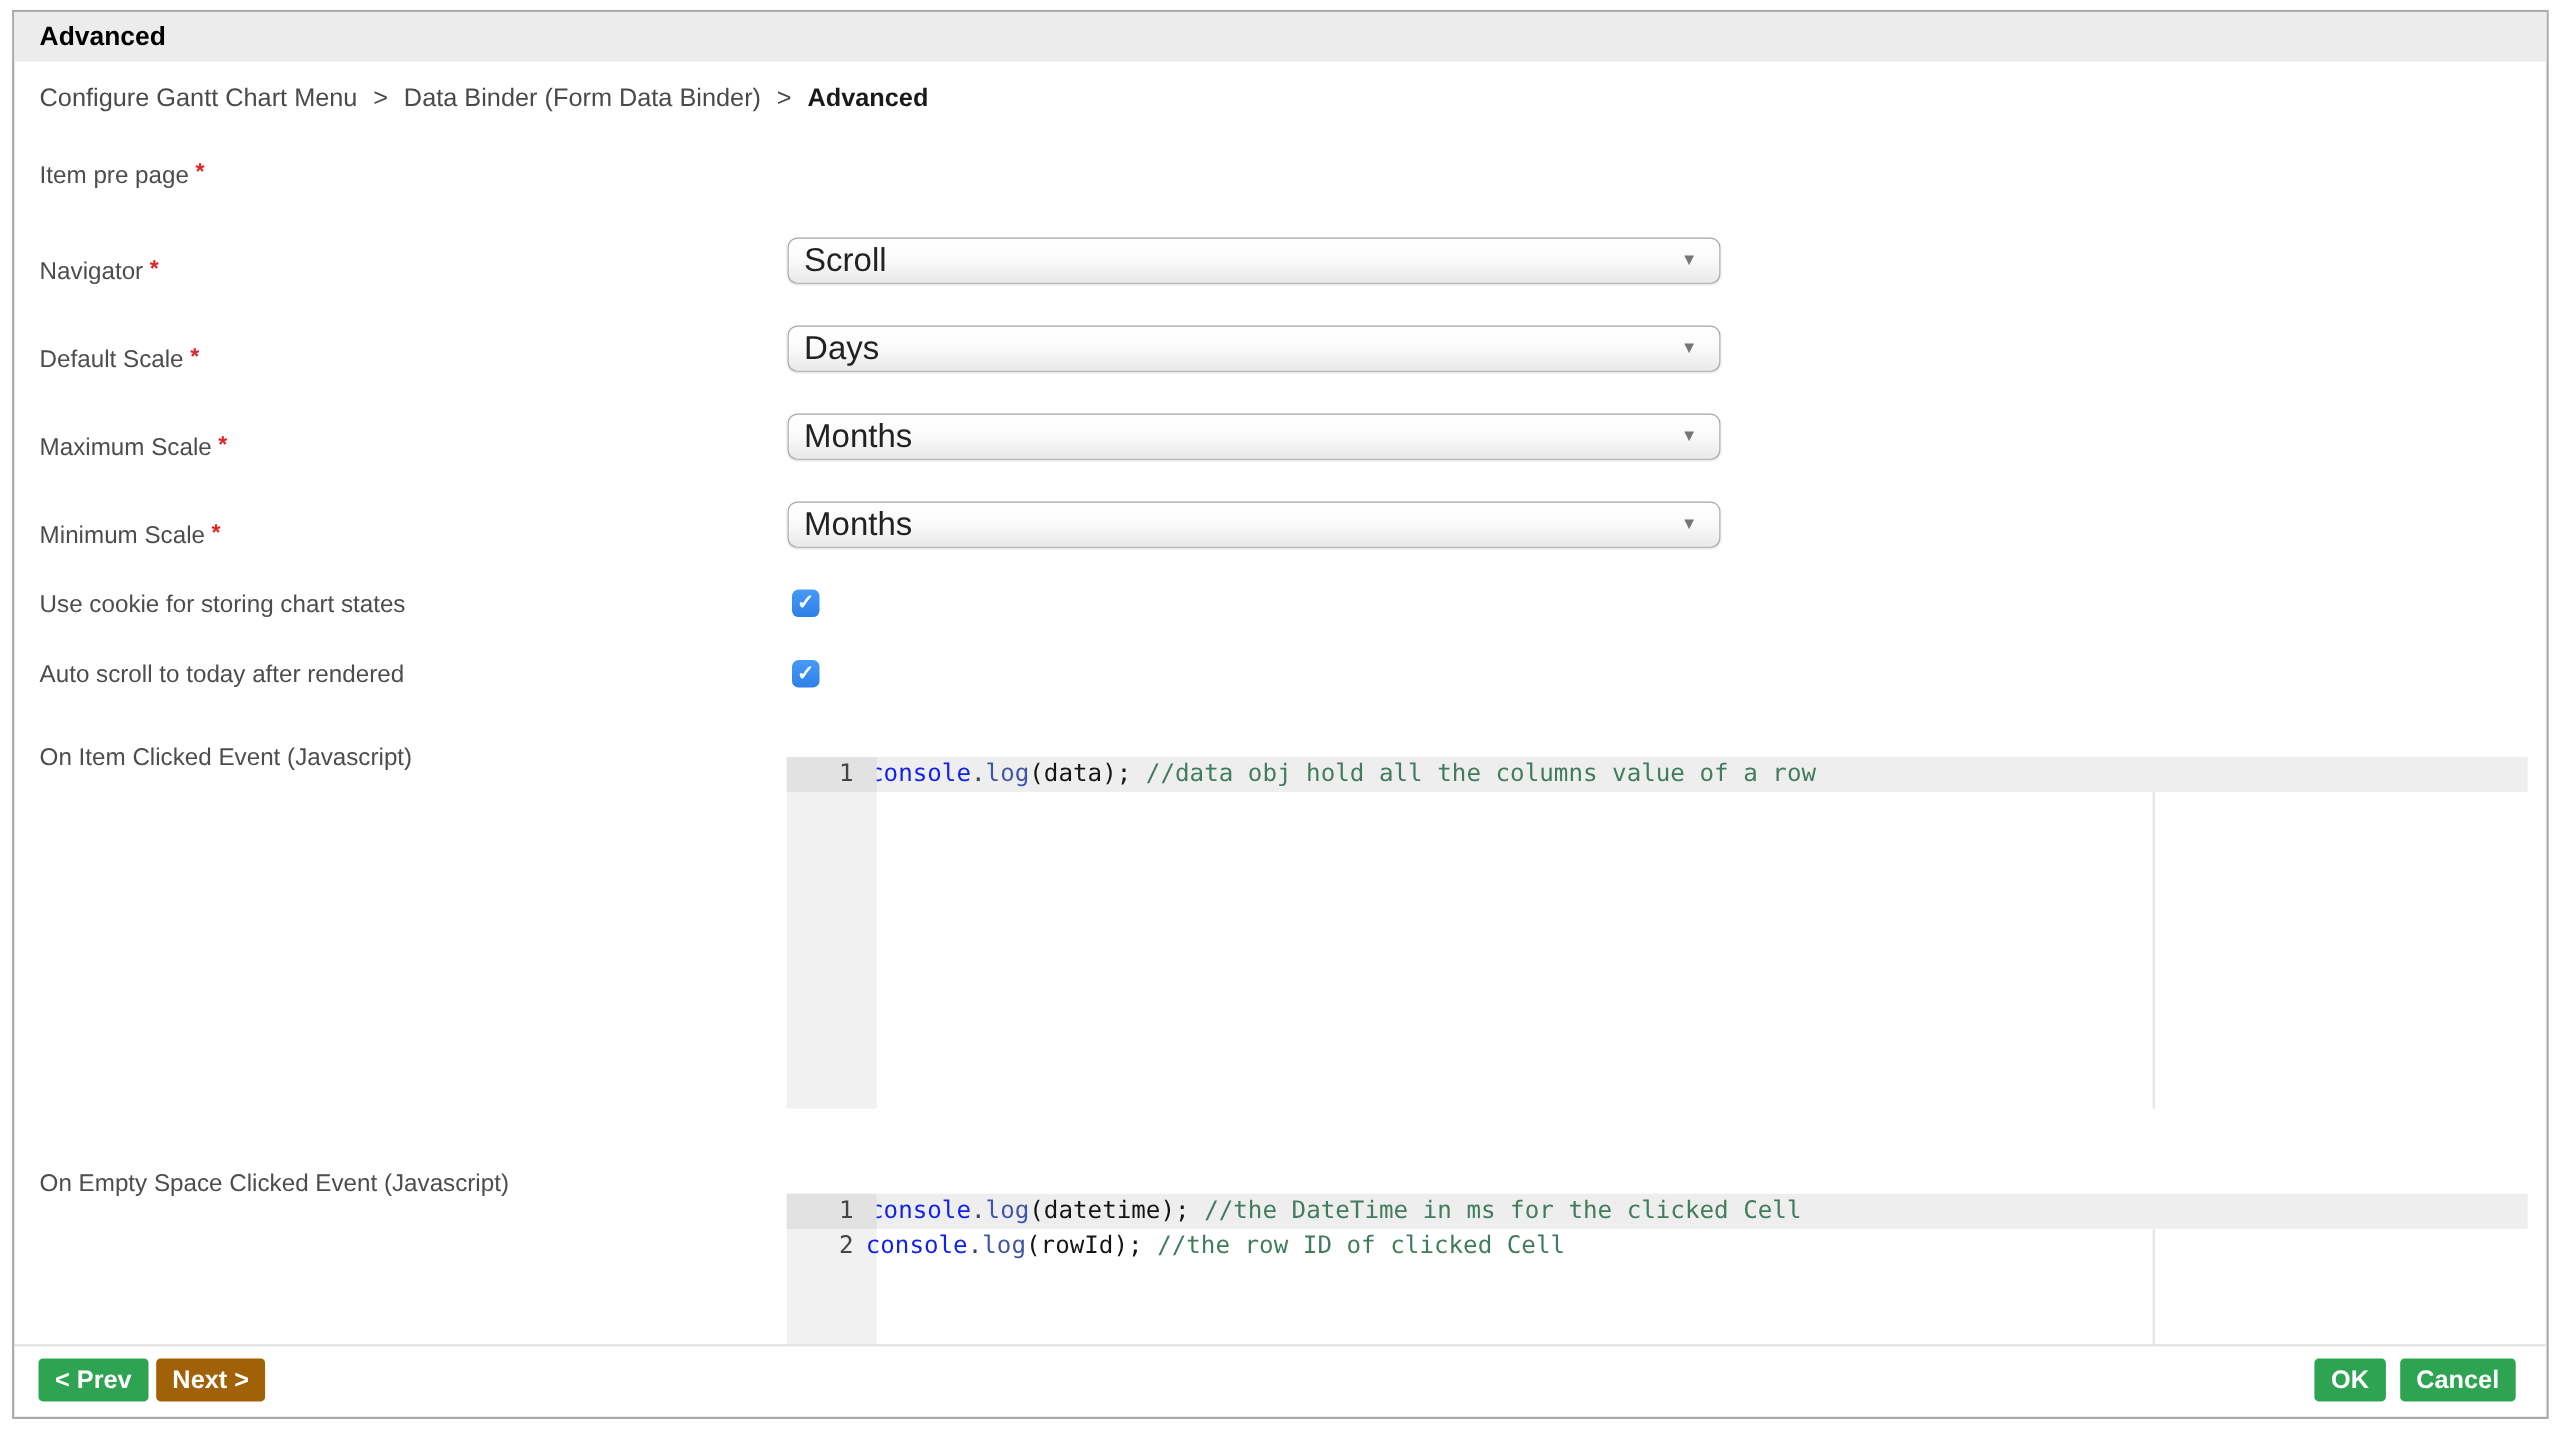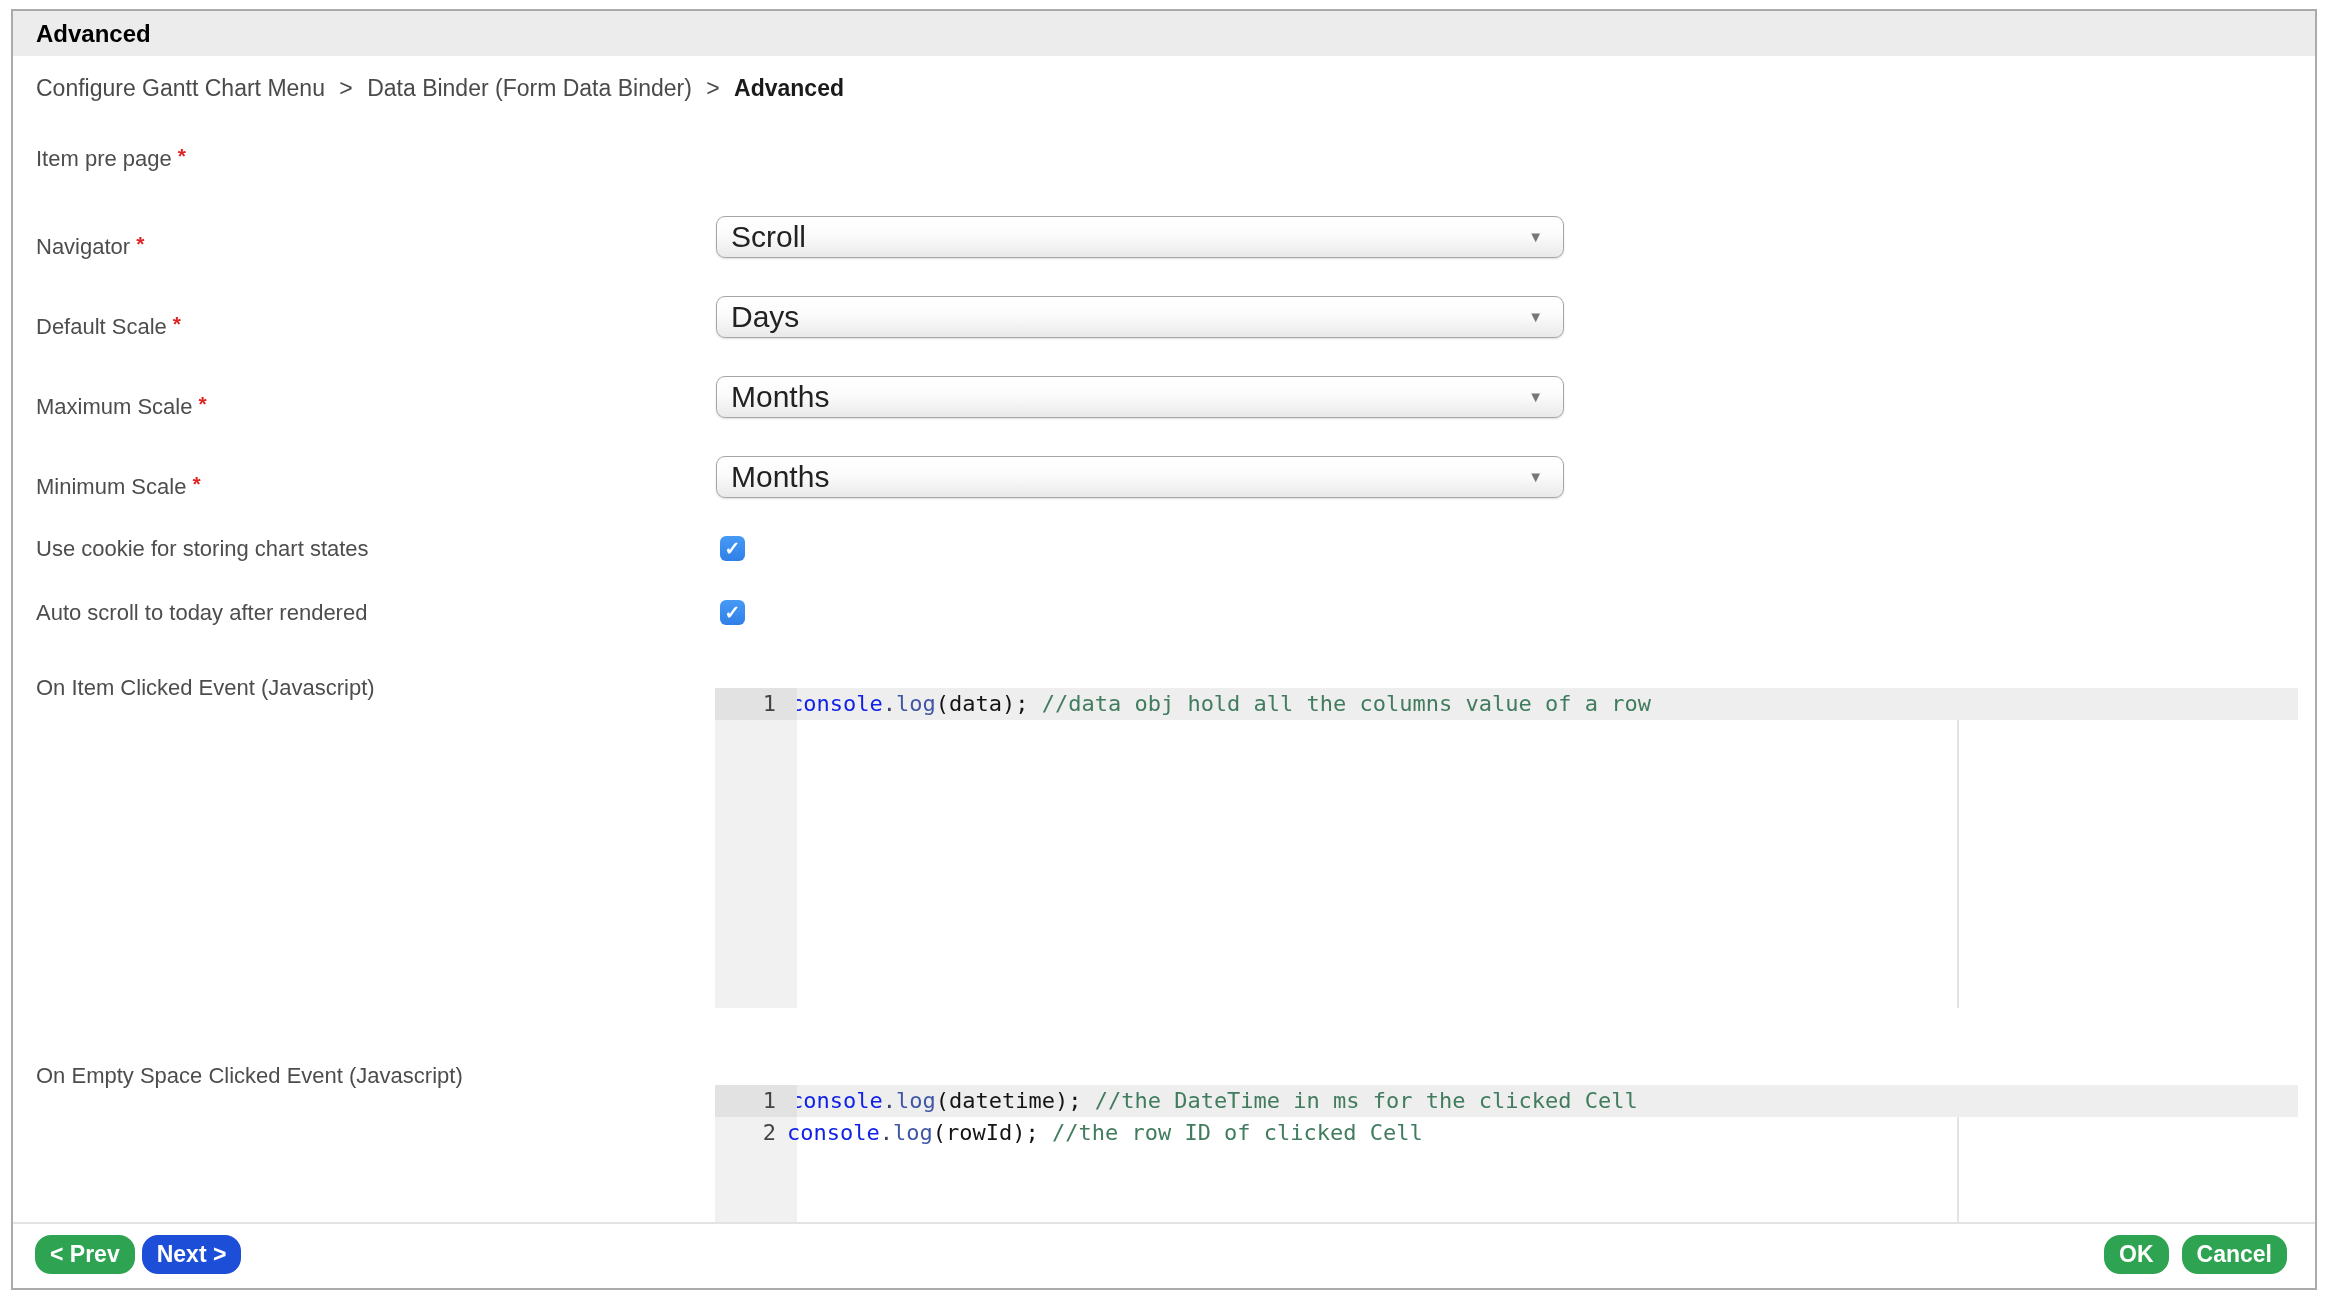--- a/index.html
+++ b/index.html
@@ -55,24 +55,24 @@
           vertical-align:-4px;margin-right:1px;}
   .tok-support{color:#1021e8;}
   .tok-punct{color:#39455e;}
   .tok-func{color:#3f55a6;}
   .tok-plain{color:#141414;}
   .tok-comment{color:#417c5e;}
   
   .footer-sep{position:absolute;left:0;right:0;top:1211px;height:2px;background:#e3e3e3;}
   .footer-left{position:absolute;left:22px;top:1224px;display:flex;gap:7px;}
   .footer-right{position:absolute;right:28px;top:1224px;display:flex;gap:13px;}
-  .btn{height:39px;line-height:39px;padding:0 15px;border:none;border-radius:16px;
+  .btn{height:39px;line-height:39px;padding:0 15px;border:none;border-radius:4px;
           background:#2ea351;color:#fff;font-family:"Liberation Sans",sans-serif;
           font-size:23px;font-weight:bold;cursor:pointer;white-space:nowrap;}
-  .btn.disabled{background:#1d4ed8;}
+  .btn.disabled{background:#a16207;}
 </style>
 </head>
 <body>
 
 <div class="window">
 
   <div class="titlebar">
     <span class="title">Advanced</span>
   </div>
 

